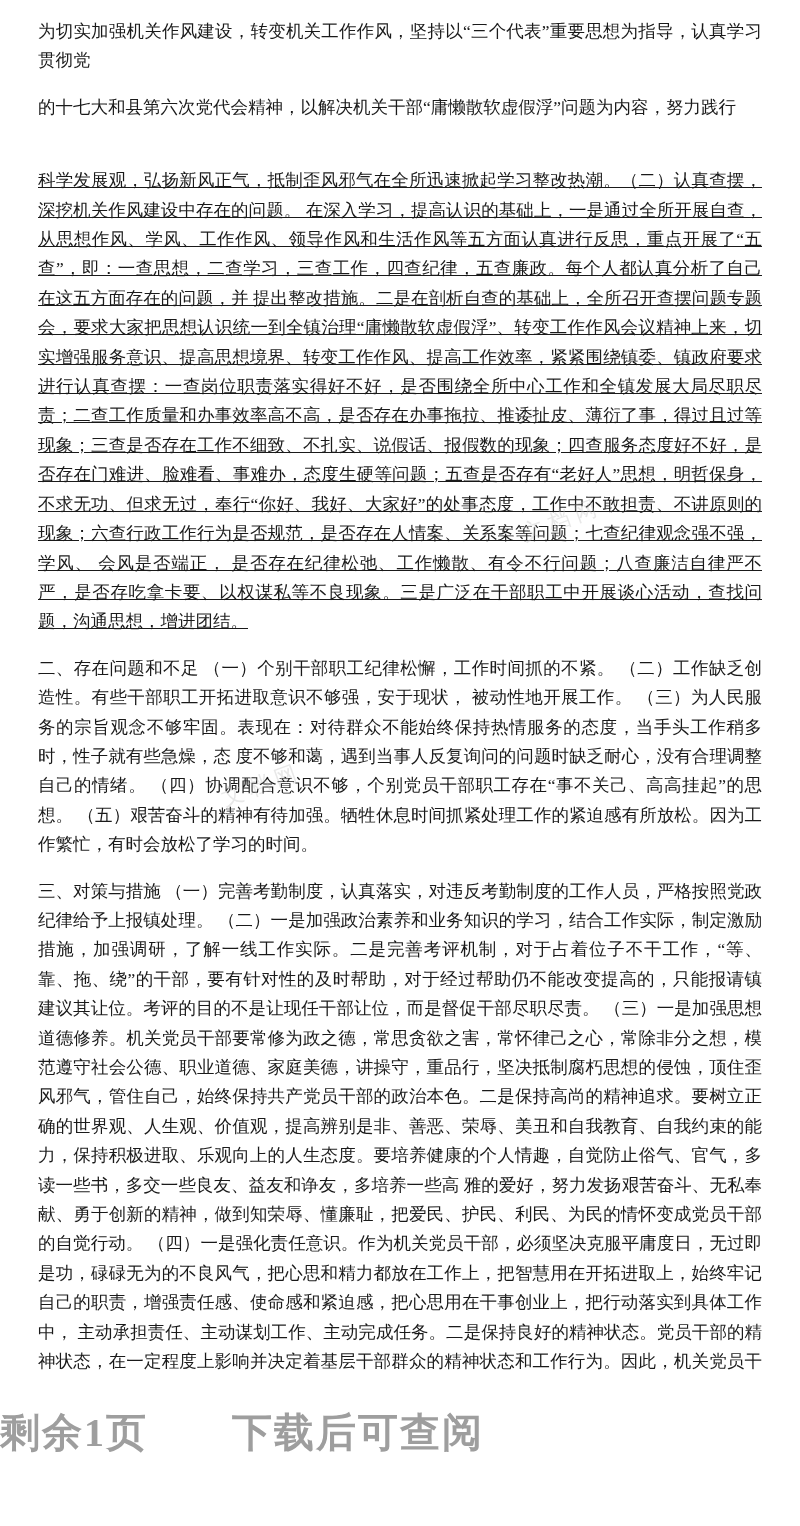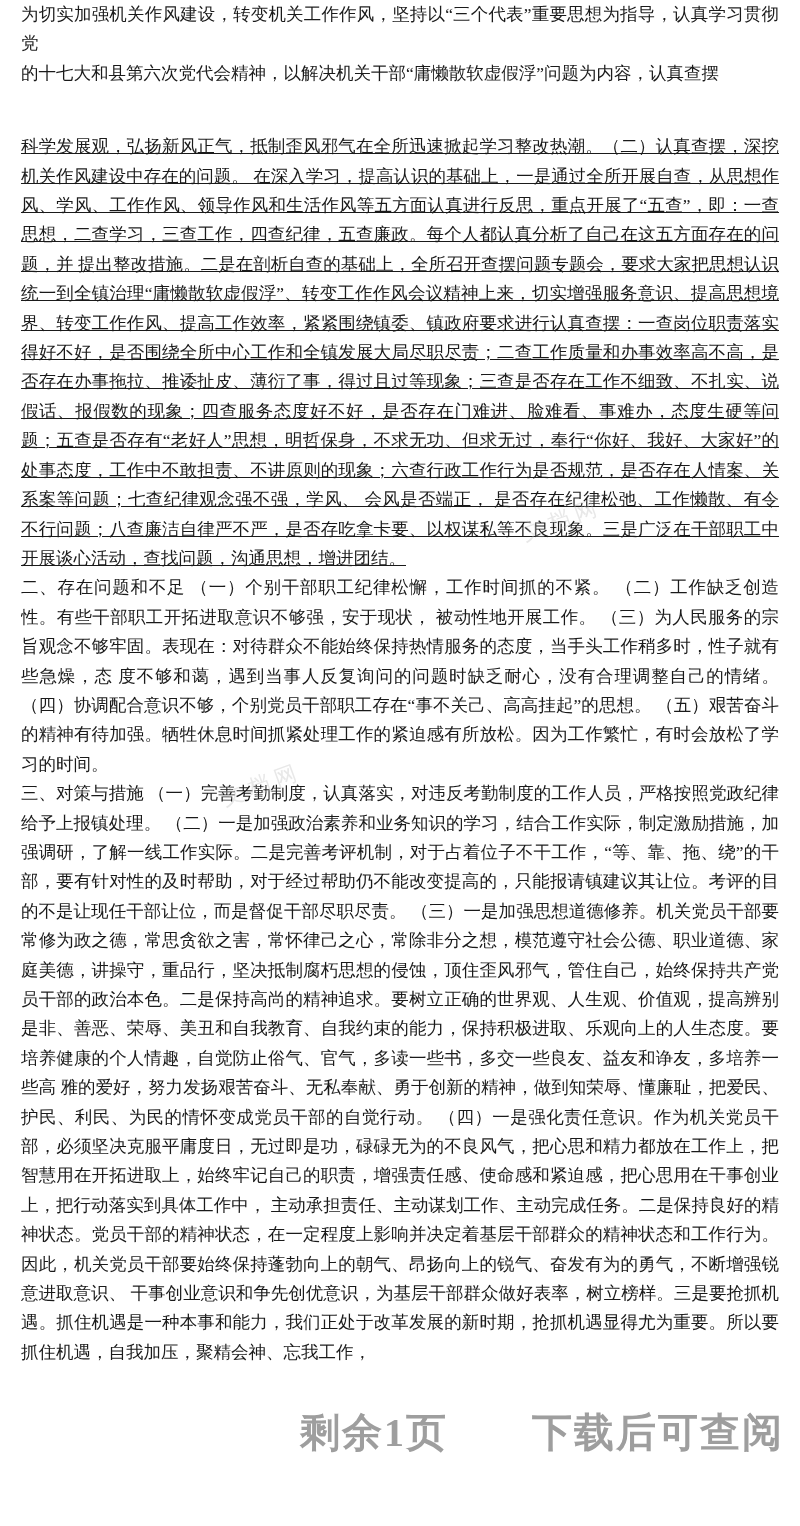--- a/index.html
+++ b/index.html
@@ -33,21 +33,21 @@
     font-size: 17.5px;
     line-height: 29.4px;
     text-align: justify;
     text-justify: inter-ideograph;
     word-break: break-all;
   }
   .clipped-top {
     margin-top: -12px;
   }
   p.body-par {
-    margin: 0;
+    margin: 17px;
     padding: 0;
   }
   p.gap-before {
     margin-top: 44px;
     text-decoration: underline;
   }
   .watermark {
     position: absolute;
     color: rgba(190, 190, 190, 0.35);
     font-size: 22px;
@@ -57,36 +57,36 @@
     pointer-events: none;
     font-family: "Liberation Sans", "DejaVu Sans", sans-serif;
   }
   .wm1 { left: 520px; top: 505px; }
   .wm2 { left: 220px; top: 770px; }
   .footer-notice {
     position: absolute;
     left: 0;
     top: 1405px;
     width: 784px;
-    text-align: right;
+    text-align: left;
     color: #9e9e9e;
     font-size: 40px;
     font-weight: 700;
     letter-spacing: 2px;
     font-family: "Liberation Serif", "DejaVu Serif", serif;
   }
 </style>
 </head>
 <body>
 
 <div class="page">
 
   <div class="text-area">
     <p class="body-par clipped-top">为切实加强机关作风建设，转变机关工作作风，坚持以“三个代表”重要思想为指导，认真学习贯彻党</p>
-    <p class="body-par">的十七大和县第六次党代会精神，以解决机关干部“庸懒散软虚假浮”问题为内容，认真查摆</p>
+    <p class="body-par">的十七大和县第六次党代会精神，以解决机关干部“庸懒散软虚假浮”问题为内容，努力践行</p>
     <p class="body-par gap-before">科学发展观，弘扬新风正气，抵制歪风邪气在全所迅速掀起学习整改热潮。（二）认真查摆，深挖机关作风建设中存在的问题。 在深入学习，提高认识的基础上，一是通过全所开展自查，从思想作风、学风、工作作风、领导作风和生活作风等五方面认真进行反思，重点开展了“五查”，即：一查思想，二查学习，三查工作，四查纪律，五查廉政。每个人都认真分析了自己在这五方面存在的问题，并 提出整改措施。二是在剖析自查的基础上，全所召开查摆问题专题会，要求大家把思想认识统一到全镇治理“庸懒散软虚假浮”、转变工作作风会议精神上来，切实增强服务意识、提高思想境界、转变工作作风、提高工作效率，紧紧围绕镇委、镇政府要求进行认真查摆：一查岗位职责落实得好不好，是否围绕全所中心工作和全镇发展大局尽职尽责；二查工作质量和办事效率高不高，是否存在办事拖拉、推诿扯皮、薄衍了事，得过且过等现象；三查是否存在工作不细致、不扎实、说假话、报假数的现象；四查服务态度好不好，是否存在门难进、脸难看、事难办，态度生硬等问题；五查是否存有“老好人”思想，明哲保身，不求无功、但求无过，奉行“你好、我好、大家好”的处事态度，工作中不敢担责、不讲原则的现象；六查行政工作行为是否规范，是否存在人情案、关系案等问题；七查纪律观念强不强，学风、 会风是否端正， 是否存在纪律松弛、工作懒散、有令不行问题；八查廉洁自律严不严，是否存吃拿卡要、以权谋私等不良现象。三是广泛在干部职工中开展谈心活动，查找问题，沟通思想，增进团结。</p>
     <p class="body-par">二、存在问题和不足 （一）个别干部职工纪律松懈，工作时间抓的不紧。 （二）工作缺乏创造性。有些干部职工开拓进取意识不够强，安于现状， 被动性地开展工作。 （三）为人民服务的宗旨观念不够牢固。表现在：对待群众不能始终保持热情服务的态度，当手头工作稍多时，性子就有些急燥，态 度不够和蔼，遇到当事人反复询问的问题时缺乏耐心，没有合理调整自己的情绪。 （四）协调配合意识不够，个别党员干部职工存在“事不关己、高高挂起”的思想。 （五）艰苦奋斗的精神有待加强。牺牲休息时间抓紧处理工作的紧迫感有所放松。因为工作繁忙，有时会放松了学习的时间。</p>
     <p class="body-par">三、对策与措施 （一）完善考勤制度，认真落实，对违反考勤制度的工作人员，严格按照党政纪律给予上报镇处理。 （二）一是加强政治素养和业务知识的学习，结合工作实际，制定激励措施，加强调研，了解一线工作实际。二是完善考评机制，对于占着位子不干工作，“等、靠、拖、绕”的干部，要有针对性的及时帮助，对于经过帮助仍不能改变提高的，只能报请镇建议其让位。考评的目的不是让现任干部让位，而是督促干部尽职尽责。 （三）一是加强思想道德修养。机关党员干部要常修为政之德，常思贪欲之害，常怀律己之心，常除非分之想，模范遵守社会公德、职业道德、家庭美德，讲操守，重品行，坚决抵制腐朽思想的侵蚀，顶住歪风邪气，管住自己，始终保持共产党员干部的政治本色。二是保持高尚的精神追求。要树立正确的世界观、人生观、价值观，提高辨别是非、善恶、荣辱、美丑和自我教育、自我约束的能力，保持积极进取、乐观向上的人生态度。要培养健康的个人情趣，自觉防止俗气、官气，多读一些书，多交一些良友、益友和诤友，多培养一些高 雅的爱好，努力发扬艰苦奋斗、无私奉献、勇于创新的精神，做到知荣辱、懂廉耻，把爱民、护民、利民、为民的情怀变成党员干部的自觉行动。 （四）一是强化责任意识。作为机关党员干部，必须坚决克服平庸度日，无过即是功，碌碌无为的不良风气，把心思和精力都放在工作上，把智慧用在开拓进取上，始终牢记自己的职责，增强责任感、使命感和紧迫感，把心思用在干事创业上，把行动落实到具体工作中， 主动承担责任、主动谋划工作、主动完成任务。二是保持良好的精神状态。党员干部的精神状态，在一定程度上影响并决定着基层干部群众的精神状态和工作行为。因此，机关党员干部要始终保持蓬勃向上的朝气、昂扬向上的锐气、奋发有为的勇气，不断增强锐意进取意识、 干事创业意识和争先创优意识，为基层干部群众做好表率，树立榜样。三是要抢抓机遇。抓住机遇是一种本事和能力，我们正处于改革发展的新时期，抢抓机遇显得尤为重要。所以要抓住机遇，自我加压，聚精会神、忘我工作，</p>
   </div>
 
   <div class="watermark wm1">文档网</div>
   <div class="watermark wm2">文档网</div>
 
   <div class="footer-notice">剩余1页　　下载后可查阅</div>
 

